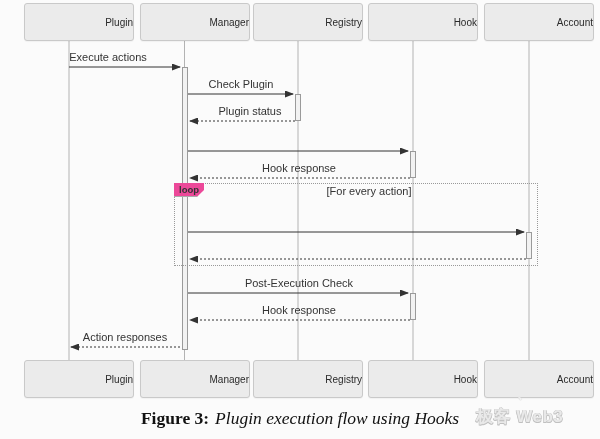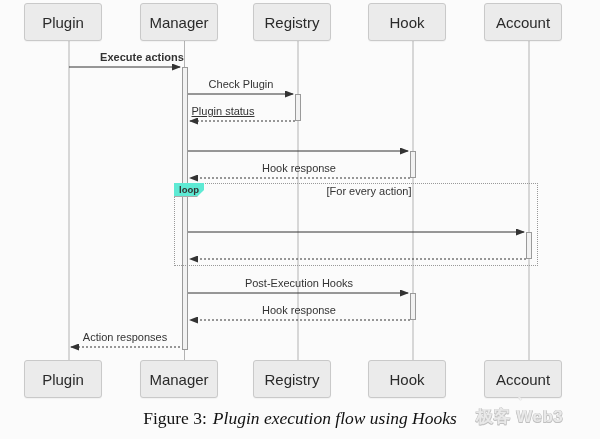--- a/index.html
+++ b/index.html
@@ -1,24 +1,24 @@
 <!DOCTYPE html>
 <html><head>
 <meta charset="utf-8">
 <style>
   * { margin: 0; padding: 0; box-sizing: border-box; }
   html, body { width: 600px; height: 439px; }
   body { background: #fbfbfb; font-family: "Liberation Sans", "DejaVu Sans", sans-serif; }
   #stage { position: relative; width: 600px; height: 439px; overflow: hidden; background: #fbfbfb; }
 
   .actor-box {
-    position: absolute; width: 78px; height: 38px;
+    position: absolute; width: 110px; height: 38px;
     background: #ebebeb; border: 1px solid #c9c9c9; border-radius: 3px;
-    display: flex; align-items: center; justify-content: center;
-    font-size: 15px; color: #2a2a2a;
+    display: flex; align-items: center; justify-content: flex-end;
+    font-size: 10px; color: #2a2a2a;
     box-shadow: 0 1px 1px rgba(0,0,0,0.04);
   }
   .actor-top { top: 3px; }
   .actor-bottom { top: 360px; }
 
   .msg-label {
     position: absolute; transform: translateX(-50%);
     font-size: 11px; color: #333; white-space: nowrap; line-height: 12px;
   }
 
@@ -28,36 +28,36 @@
     position: absolute; width: 6px;
     background: #f2f2f2; border: 1px solid #9a9a9a;
   }
 
   #loop-box {
     position: absolute; left: 174px; top: 183px; width: 364px; height: 83px;
     border: 1px dotted #999;
   }
   #loop-tab {
     position: absolute; left: 174px; top: 183px; width: 30px; height: 14px;
-    background: #5eead4; border-bottom: 1px solid #aaa;
+    background: #ec4899; border-bottom: 1px solid #aaa;
     clip-path: polygon(0 0, 100% 0, 100% 50%, 76% 100%, 0 100%);
     font-size: 9.5px; font-weight: bold; color: #333;
     padding-left: 5px; line-height: 13px;
   }
   #loop-guard {
     position: absolute; left: 369px; top: 185px; transform: translateX(-50%);
     font-size: 11px; color: #333; white-space: nowrap;
   }
 
   #caption {
     position: absolute; left: 0; top: 408px; width: 600px;
     text-align: center; font-family: "Liberation Serif", "DejaVu Serif", serif;
     font-size: 17.5px; color: #111;
   }
-  #caption .fig-label { font-weight: normal; }
+  #caption .fig-label { font-weight: bold; }
   #caption .fig-text { font-style: italic; margin-left: 6px; }
 
   #watermark {
     position: absolute; left: 476px; top: 396px; height: 32px;
     display: flex; align-items: center; gap: 4px; flex-direction: column;
   }
   #watermark .wm-text {
     font-size: 17px; font-weight: bold; letter-spacing: 0.5px;
     color: #e9e9e9;
     text-shadow: 0.5px 0.5px 0 #c0c0c0, -0.5px -0.5px 0 #c0c0c0,
@@ -130,25 +130,25 @@
   <div class="actor-box actor-bottom" style="left:253px;">
       <span>Registry</span>
     </div>
   <div class="actor-box actor-bottom" style="left:368px;">
       <span>Hook</span>
     </div>
   <div class="actor-box actor-bottom" style="left:484px;">
       <span>Account</span>
     </div>
 
-  <div class="msg-label" style="left:142px; top:51px;font-weight:bold;">Execute actions</div>
+  <div class="msg-label" style="left:108px; top:51px;">Execute actions</div>
   <div class="msg-label" style="left:241px; top:78px;">Check Plugin</div>
-  <div class="msg-label" style="left:223px; top:105px;text-decoration:underline;">Plugin status</div>
+  <div class="msg-label" style="left:250px; top:105px;">Plugin status</div>
   <div class="msg-label" style="left:299px; top:162px;">Hook response</div>
-  <div class="msg-label" style="left:299px; top:277px;">Post-Execution Hooks</div>
+  <div class="msg-label" style="left:299px; top:277px;">Post-Execution Check</div>
   <div class="msg-label" style="left:299px; top:304px;">Hook response</div>
   <div class="msg-label" style="left:125px; top:331px;">Action responses</div>
 
   <div id="caption">
     <span class="fig-label">Figure 3:</span><span class="fig-text">Plugin execution flow using Hooks</span>
   </div>
 
   <div id="watermark">
     <svg width="30" height="30" viewBox="0 0 30 30">
       <circle cx="11" cy="12" r="7" fill="#f4f4f4" stroke="#cfcfcf" stroke-width="1.5"></circle>

